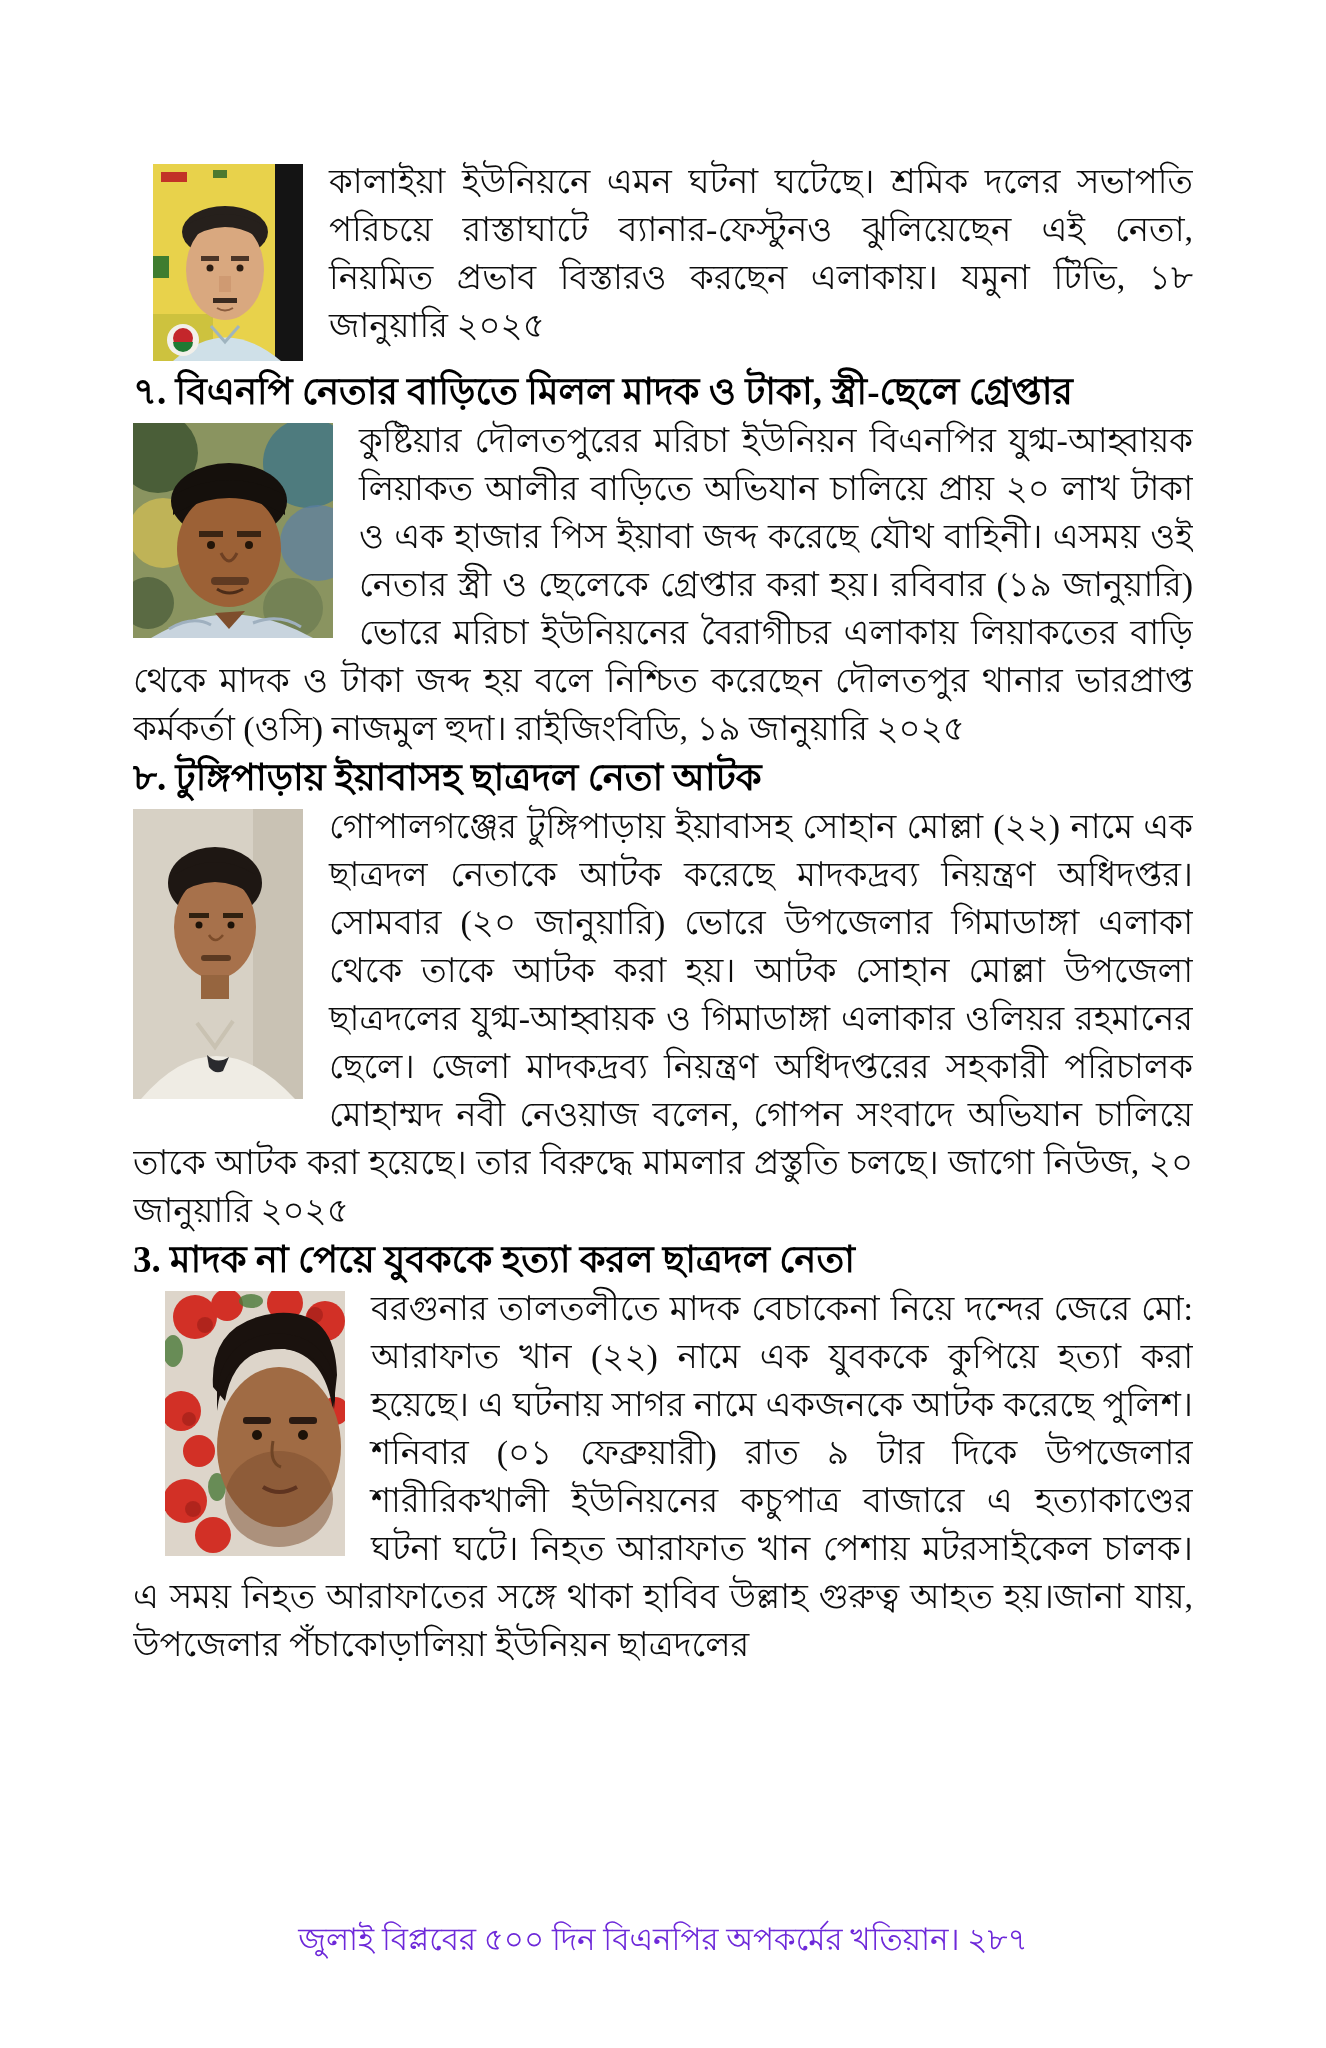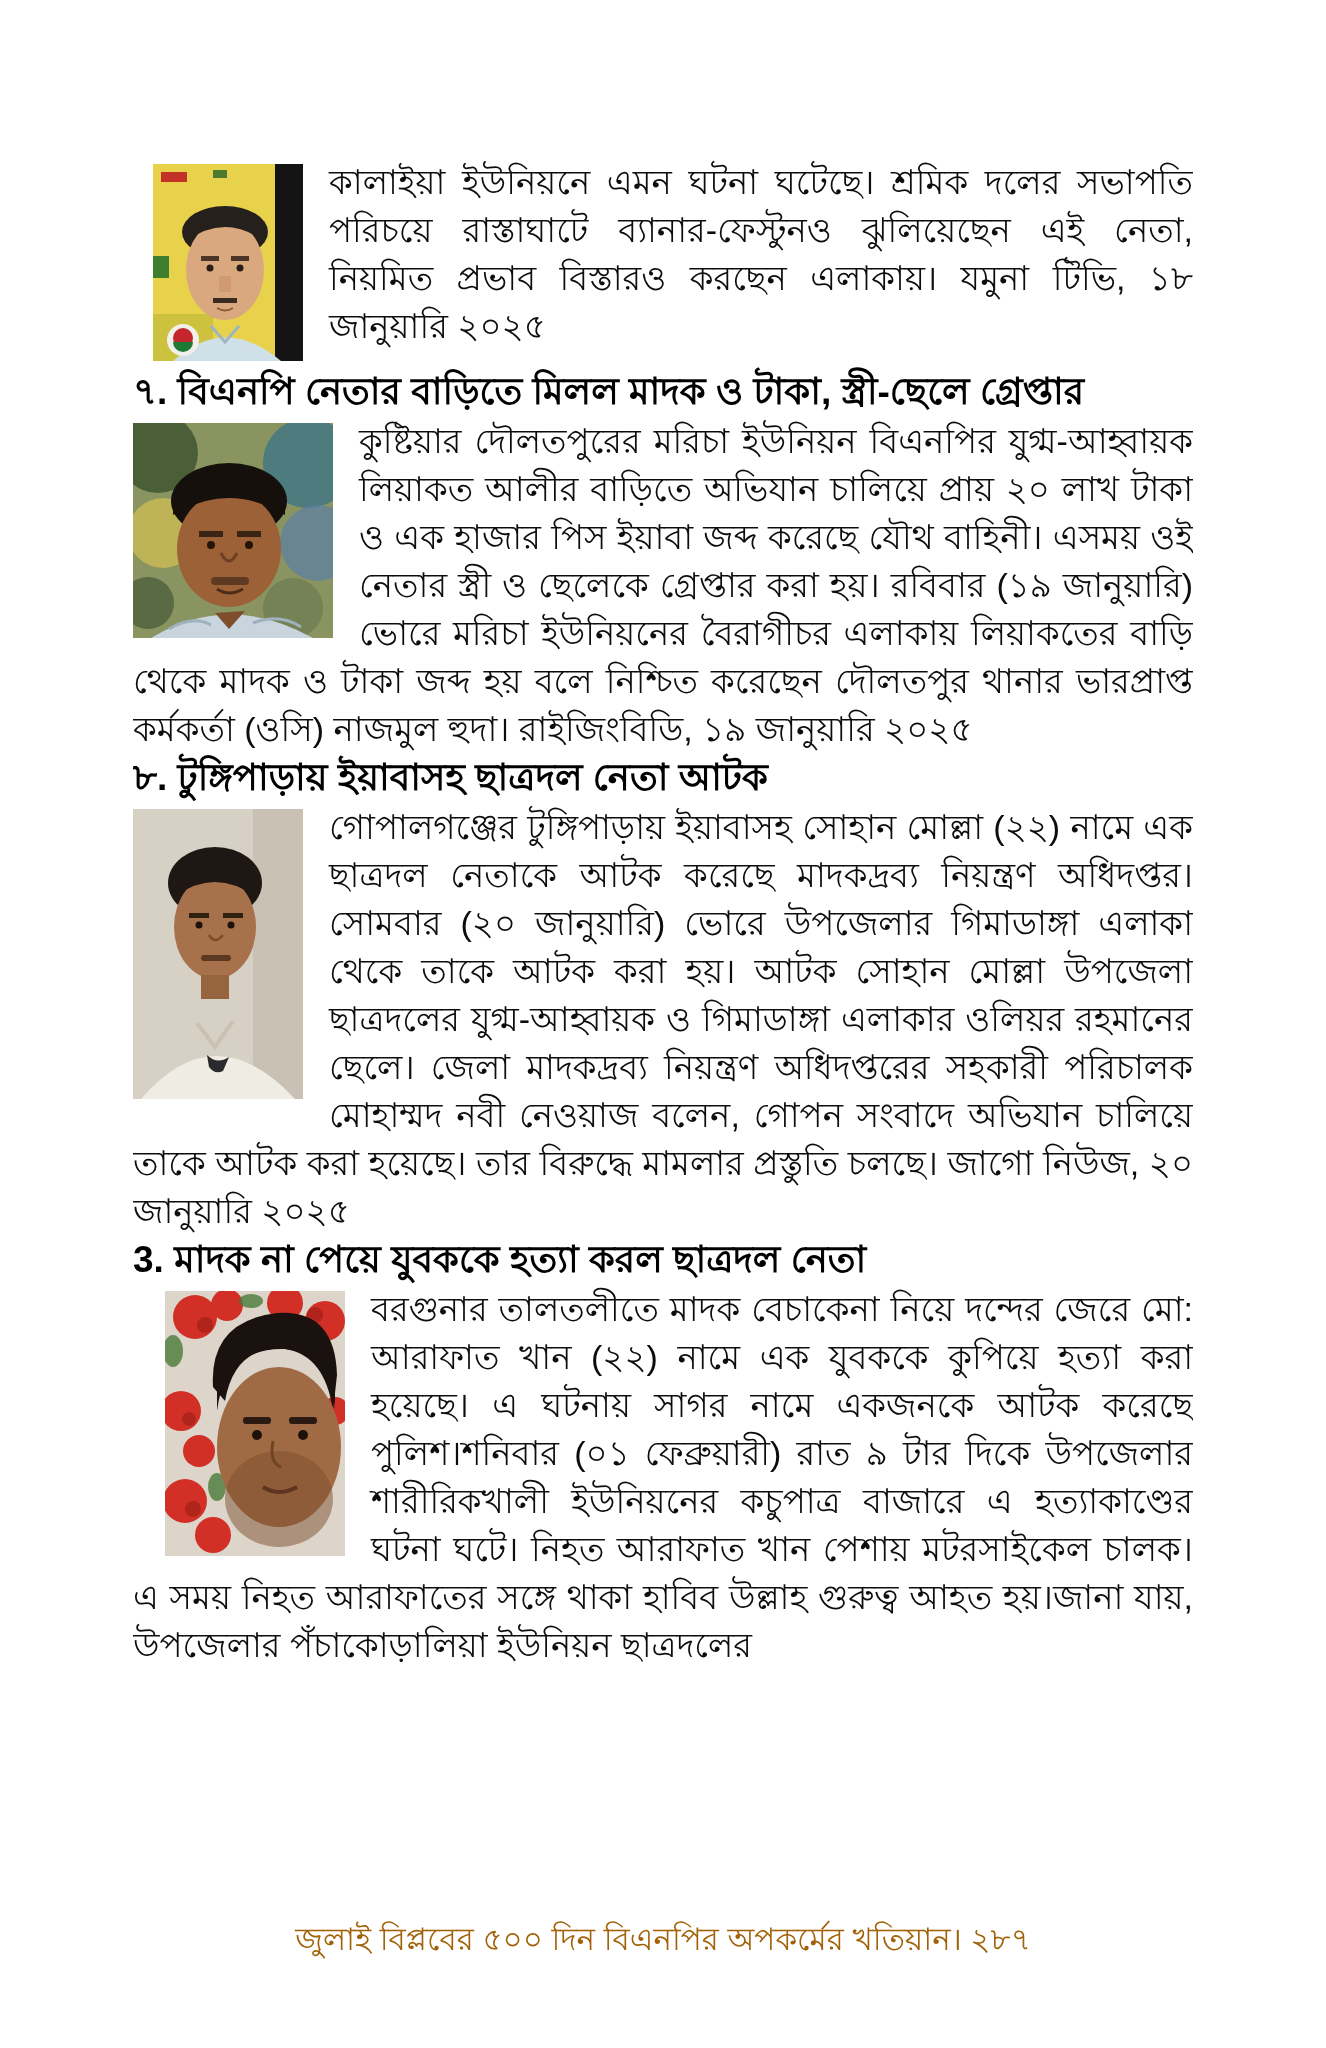--- a/index.html
+++ b/index.html
@@ -3,21 +3,21 @@
 <meta charset="utf-8">
 <style>
   html,body{margin:0;padding:0;background:#ffffff;}
   .page{
     position:relative;
     width:1326px;
     height:2048px;
     background:#ffffff;
     box-sizing:border-box;
     padding:158px 133px 0 133px;
-    font-family:Liberation Sans, sans-serif;
+    font-family:Liberation Serif, serif;
     color:#0d0d0d;
     overflow:hidden;
   }
   .block{overflow:hidden;}
   .body-text{
     margin:0;
     font-size:34px;
     line-height:48px;
     text-align:justify;
     color:#0d0d0d;
@@ -47,21 +47,21 @@
   .h-sec8{margin-top:40px;margin-bottom:10px;}
   .h-sec9{margin-top:40px;margin-bottom:10px;}
   .footer{
     position:absolute;
     left:0;
     bottom:88px;
     width:1326px;
     text-align:center;
     font-size:31px;
     line-height:40px;
-    color:#a16207;
+    color:#6d28d9;
   }
 </style>
 </head>
 <body>
 
 <div class="page">
 
   <div class="block">
     <div class="photo photo-1">
       <svg width="150" height="197" viewBox="0 0 150 197" xmlns="http://www.w3.org/2000/svg">

